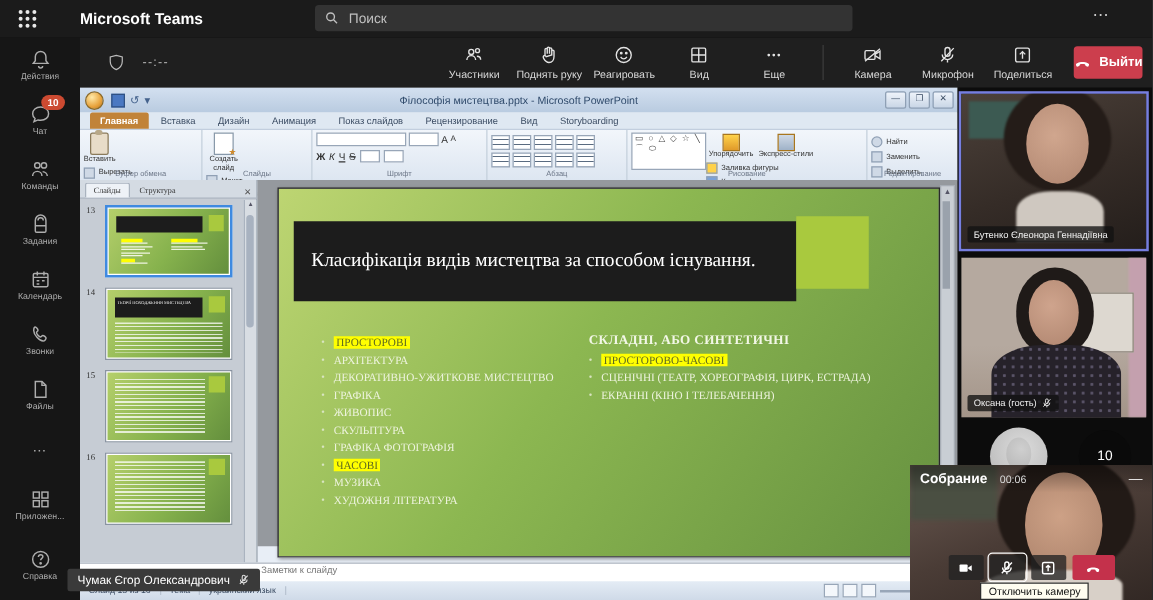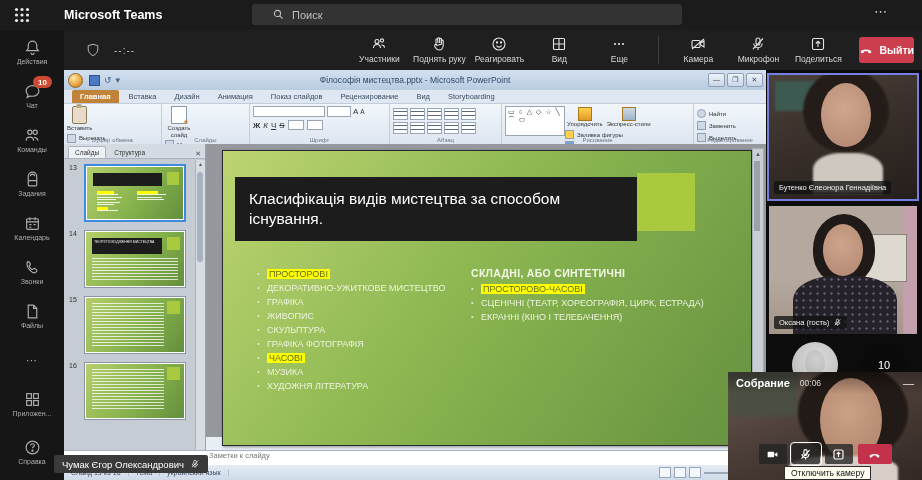--- a/index.html
+++ b/index.html
@@ -3,21 +3,21 @@
 <meta charset="utf-8">
 <style>
   html,body{margin:0;padding:0;background:#000;}
   .root{position:relative;width:922px;height:480px;overflow:hidden;background:#0d0d0d;
         font-family:"Liberation Sans","DejaVu Sans",sans-serif;-webkit-font-smoothing:antialiased;}
   
   .topbar{position:absolute;left:0;top:0;width:922px;height:30px;background:#1b1b1b;z-index:30;}
   .waffle{position:absolute;left:14px;top:7px;width:16px;height:16px;color:#e8e8e8;cursor:pointer;}
   .app-title{position:absolute;left:64px;top:8px;font-size:12.5px;font-weight:700;color:#ffffff;}
   .searchbox{position:absolute;left:252px;top:4px;width:430px;height:21px;background:#333333;border-radius:3px;
-             display:flex;align-items:center;padding:0 21px;gap:6px;box-sizing:border-box;}
+             display:flex;align-items:center;padding:0 8px;gap:6px;box-sizing:border-box;}
   .searchbox svg{flex:0 0 auto;color:#bfbfbf;}
   .searchbox input{background:transparent;border:0;outline:0;color:#dddddd;font-size:11px;width:100%;
                    font-family:inherit;}
   .searchbox input::placeholder{color:#bfbfbf;}
   .top-more{position:absolute;right:34px;top:4px;color:#cccccc;font-size:13px;letter-spacing:1px;cursor:pointer;}
   
   .sidebar{position:absolute;left:0;top:30px;width:64px;height:450px;background:#161616;z-index:25;
            display:flex;flex-direction:column;align-items:center;}
   .side-item{position:relative;width:64px;height:44px;display:flex;flex-direction:column;align-items:center;
              justify-content:center;gap:2px;color:#adadad;cursor:pointer;}
@@ -79,21 +79,21 @@
   .para-grid{display:flex;flex-wrap:wrap;width:96px;gap:2px;padding-top:2px;}
   .pico{width:13px;height:10px;border:1px solid #98a6b8;background:
         repeating-linear-gradient(#fff 0 1px,#fff 1px 2px,#5a6b80 2px 3px,#fff 3px 4px);cursor:pointer;}
   .shape-box{float:left;width:54px;height:26px;background:#fff;border:1px solid #98a6b8;font-size:7px;color:#444;
              line-height:8px;padding:1px 2px;overflow:hidden;letter-spacing:1px;cursor:pointer;}
   .draw-mid{float:left;display:flex;flex-direction:column;align-items:center;margin:1px 2px;cursor:pointer;}
   .draw-mid .sq{width:12px;height:12px;background:linear-gradient(#ffd24a,#e09a2a);border:1px solid #a8761e;}
   .draw-right{float:left;display:flex;flex-direction:column;gap:2px;padding-top:2px;}
   .edit-rows{display:flex;flex-direction:column;gap:3px;padding-top:3px;}
   
-  .ppt-body{position:absolute;left:0;top:74px;width:702px;height:293px;display:flex;}
+  .ppt-body{position:absolute;left:0;top:74px;width:702px;height:293px;display:flex;font-family:Liberation Serif, serif;}
   .thumb-panel{position:relative;width:142px;height:306px;background:#c6ccd4;border-right:1px solid #9aa4b0;box-sizing:border-box;}
   .panel-tabs{display:flex;height:14px;align-items:flex-end;padding-left:4px;gap:2px;background:#d4dbe3;border-bottom:1px solid #aab3bf;}
   .panel-tab{font-size:6.5px;color:#333;padding:2px 6px;cursor:pointer;}
   .panel-tab.sel{background:#eef2f7;border:1px solid #aab3bf;border-bottom:0;border-radius:2px 2px 0 0;}
   .panel-x{margin-left:auto;margin-right:4px;font-size:7px;color:#555;cursor:pointer;}
   .thumbs{position:absolute;left:0;top:16px;bottom:0;width:132px;overflow:hidden;}
   .thumb{position:relative;margin:4px 2px 8px 20px;width:102px;height:58px;cursor:pointer;}
   .thumb .num{position:absolute;left:-15px;top:0;font-size:7px;color:#333;}
   .thumb .frame{position:absolute;inset:0;background:#fff;border:1px solid #8a94a2;padding:1px;box-sizing:border-box;}
   .thumb.sel .frame{border:2px solid #3f8ae0;}
@@ -594,20 +594,21 @@
 
       <div class="slide-area">
         <div class="slide">
           <div class="slide-titlebox">
             <span>Класифікація видів мистецтва за способом існування.</span>
           </div>
           <div class="slide-accent"></div>
           <div class="col col1">
             <ul>
               <li><span class="hl">ПРОСТОРОВІ</span></li>
+              <li><span>АРХІТЕКТУРА</span></li>
               <li><span>ДЕКОРАТИВНО-УЖИТКОВЕ МИСТЕЦТВО</span></li>
               <li><span>ГРАФІКА</span></li>
               <li><span>ЖИВОПИС</span></li>
               <li><span>СКУЛЬПТУРА</span></li>
               <li><span>ГРАФІКА ФОТОГРАФІЯ</span></li>
               <li><span class="hl">ЧАСОВІ</span></li>
               <li><span>МУЗИКА</span></li>
               <li><span>ХУДОЖНЯ ЛІТЕРАТУРА</span></li>
             </ul>
           </div>

